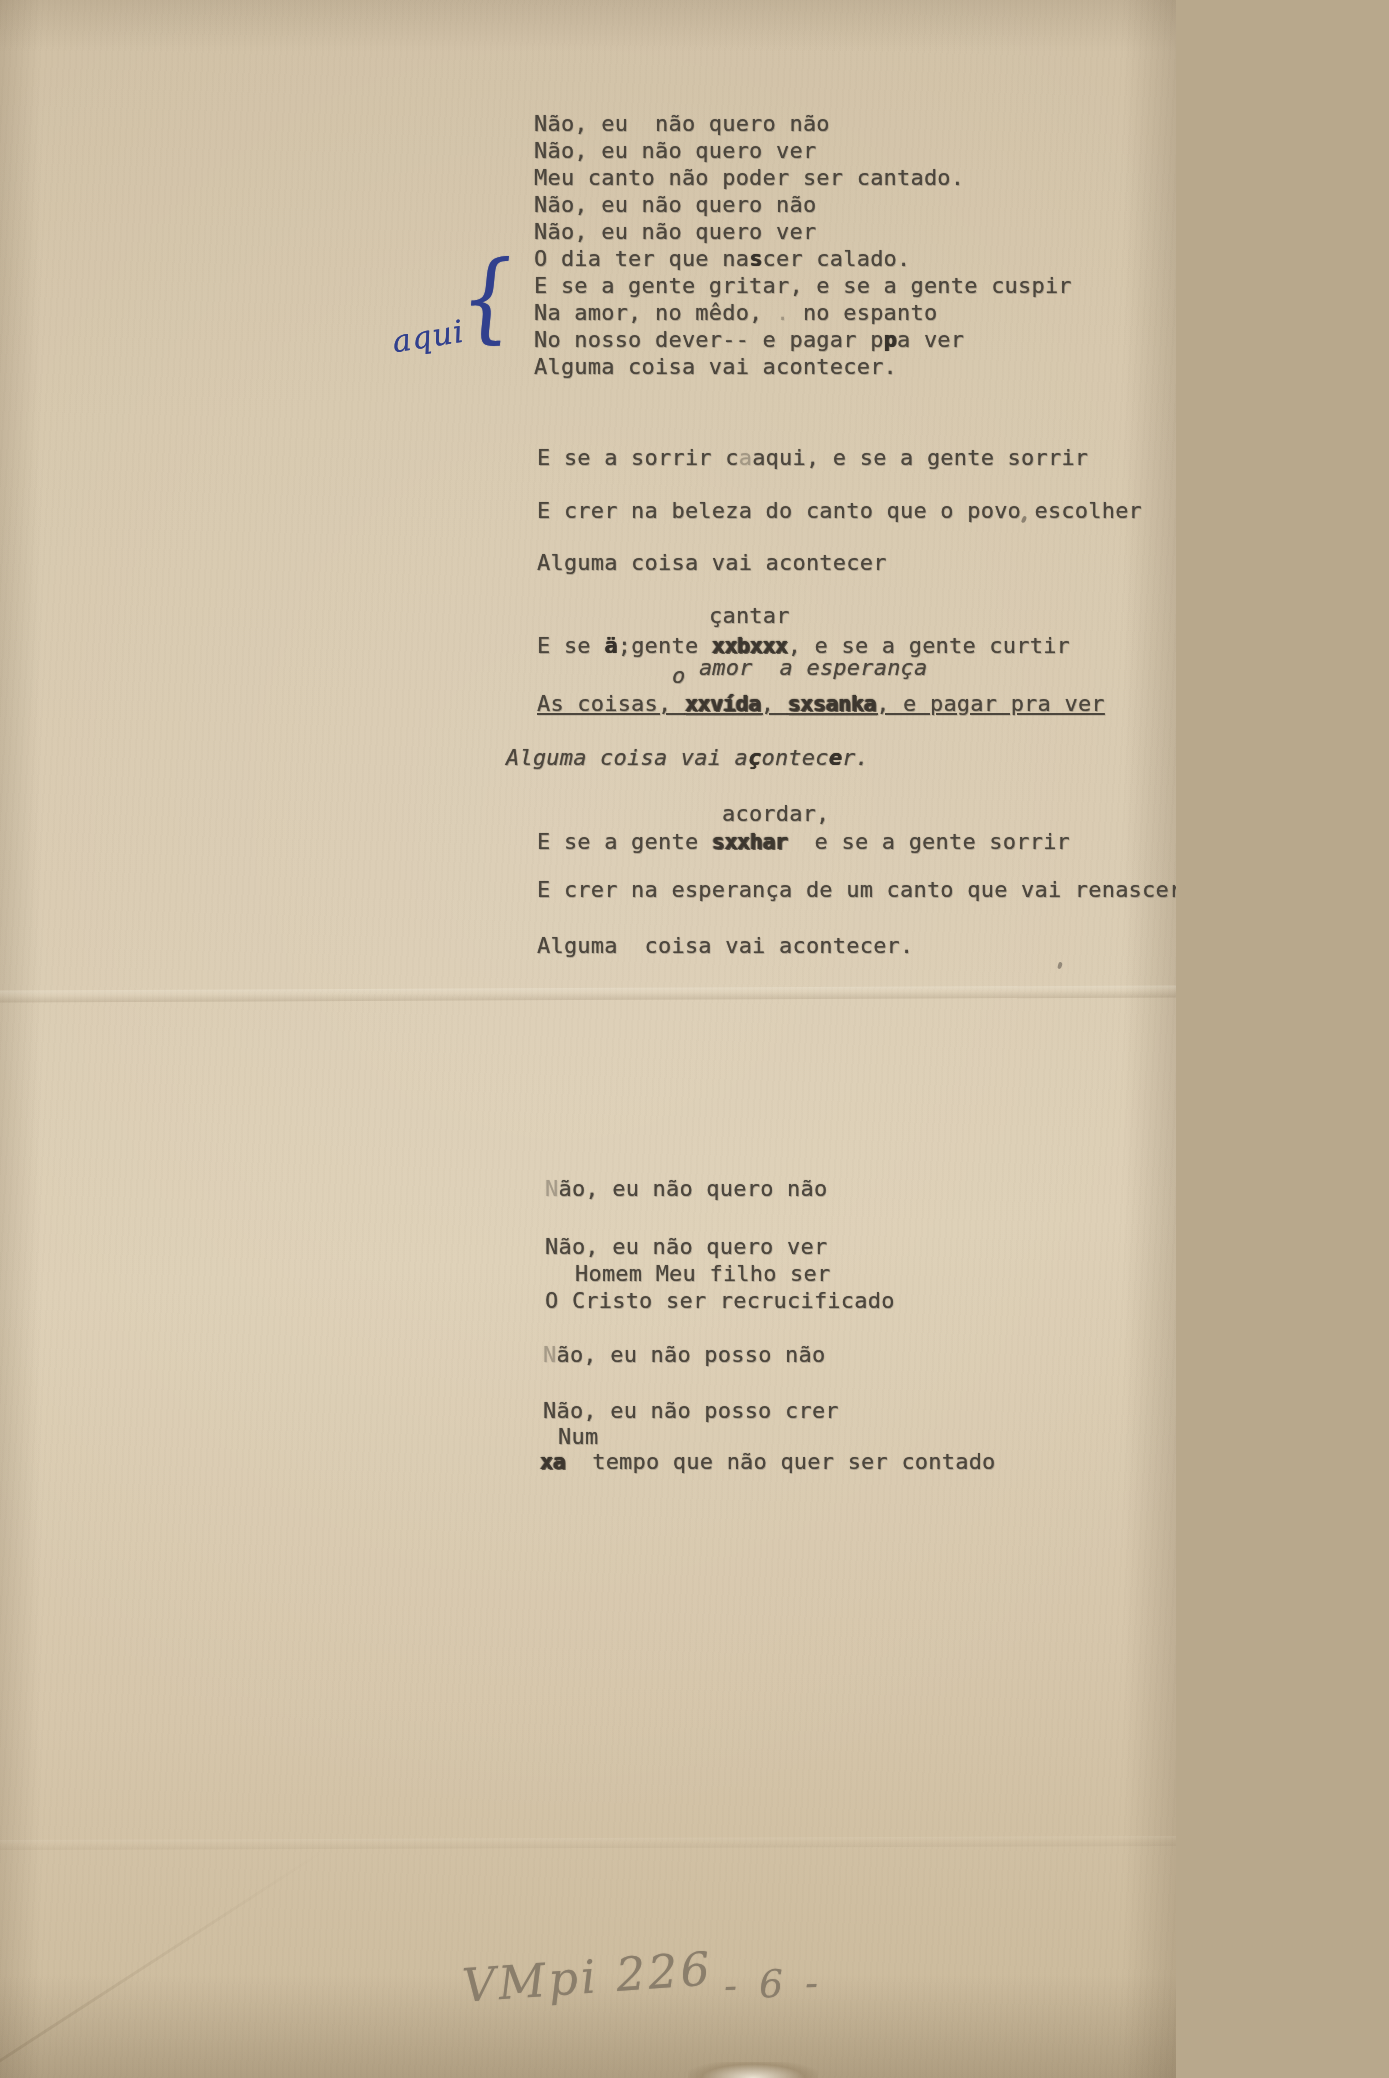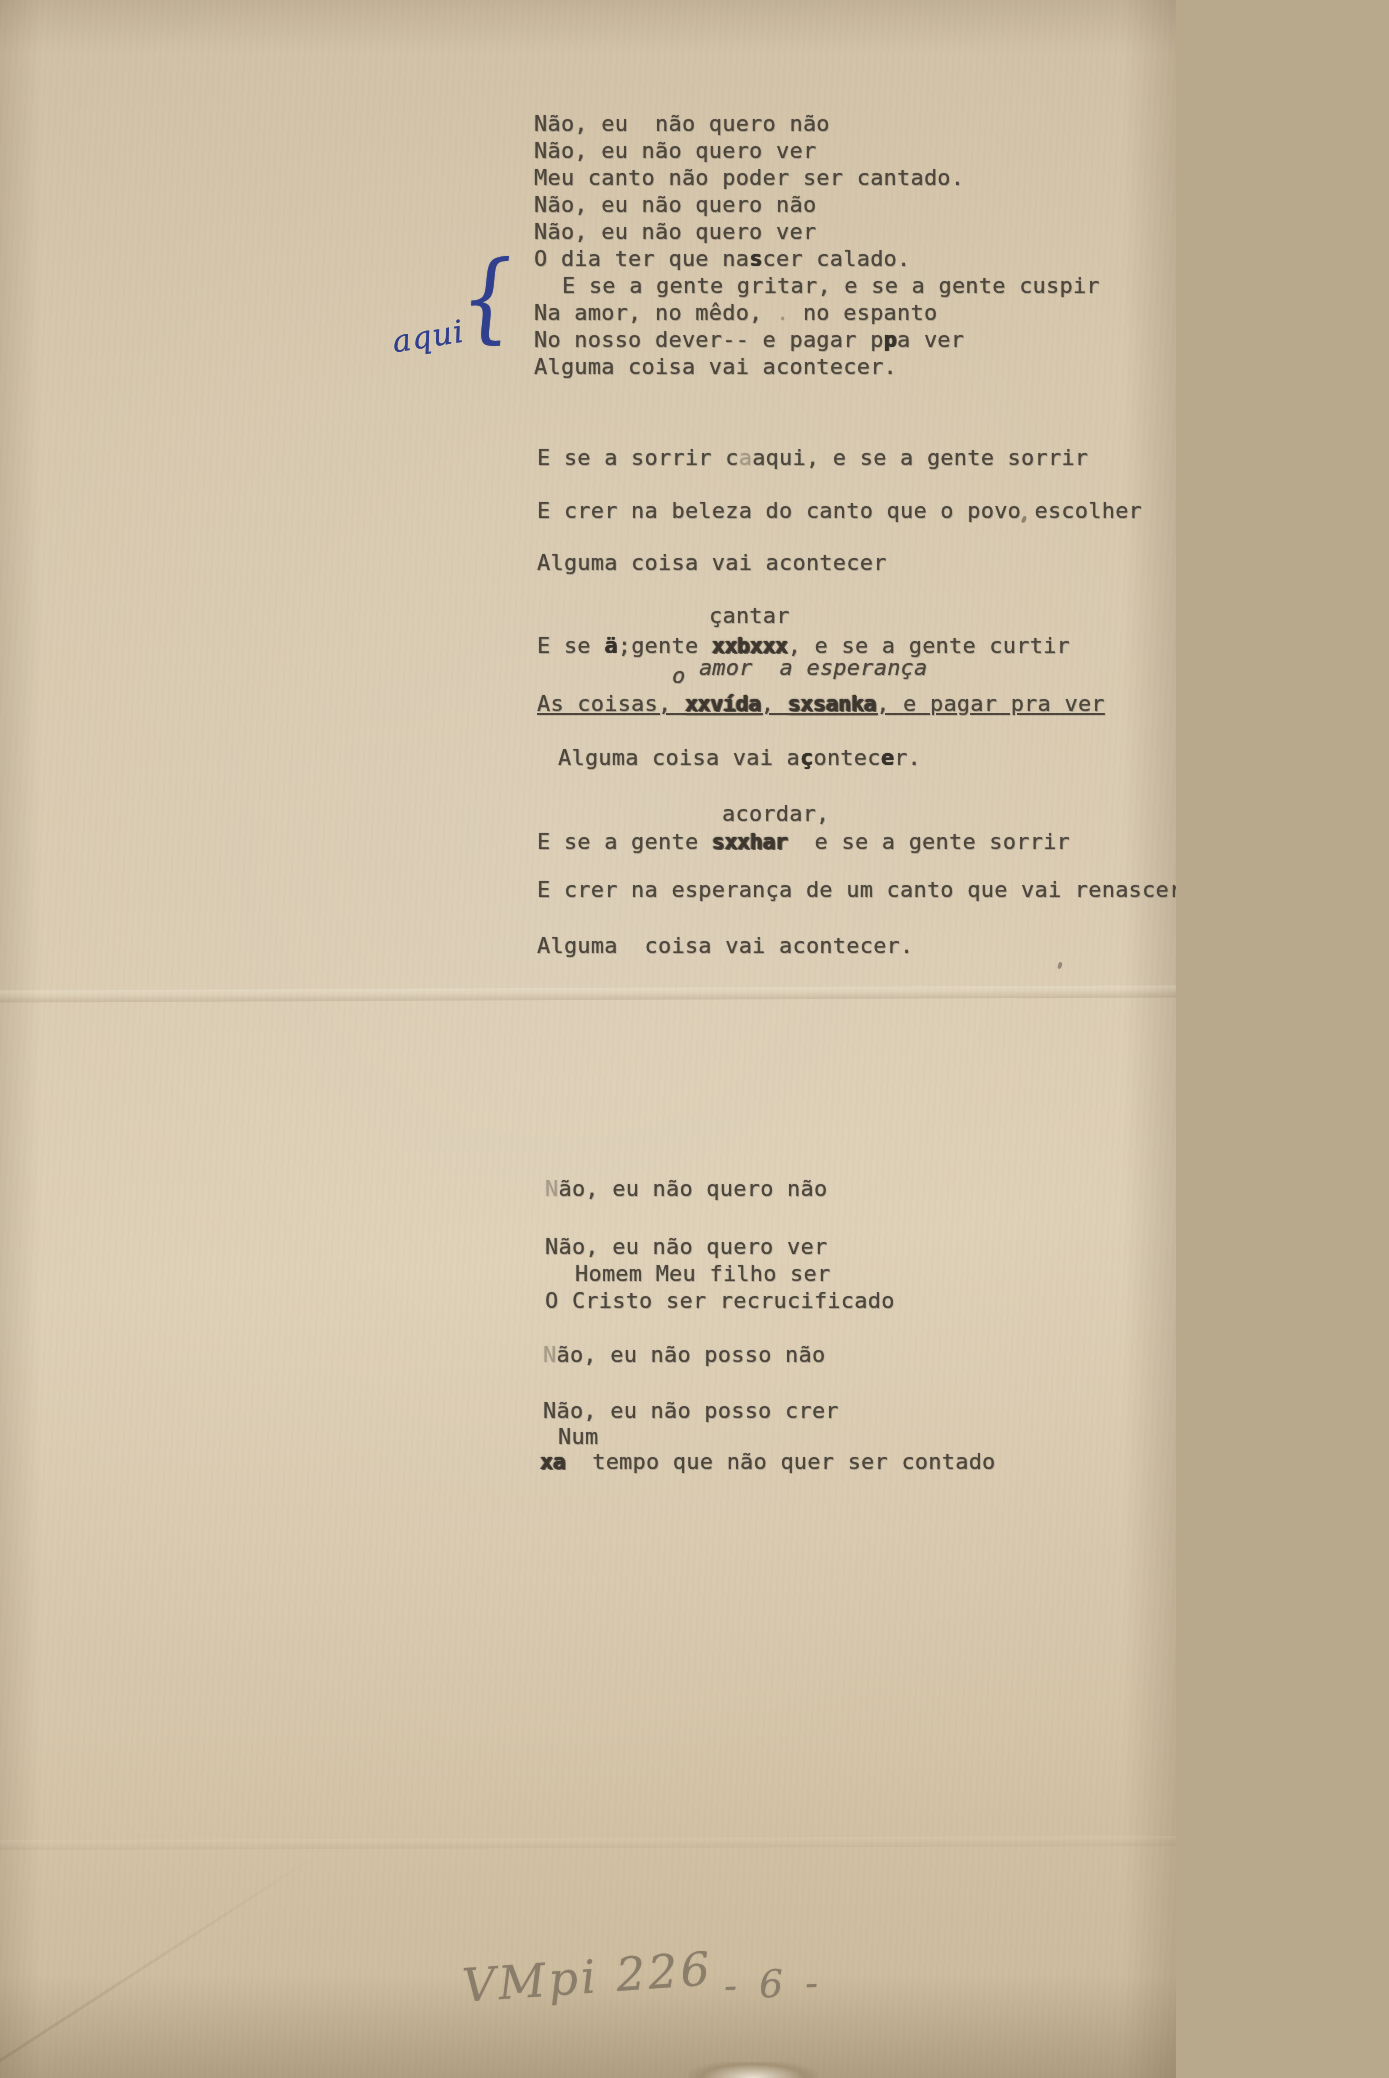--- a/index.html
+++ b/index.html
@@ -82,32 +82,32 @@
   <div class="crease-right"></div>
   <div class="tear"></div>
 
   <div id="poem">
       <div class="tline" style="left: 534px; top: 111px;"><span>Não, eu  não quero não</span></div>
       <div class="tline" style="left: 534px; top: 138px;"><span>Não, eu não quero ver</span></div>
       <div class="tline" style="left: 534px; top: 165px;"><span>Meu canto não poder ser cantado.</span></div>
       <div class="tline" style="left: 534px; top: 192px;"><span>Não, eu não quero não</span></div>
       <div class="tline" style="left: 534px; top: 219px;"><span>Não, eu não quero ver</span></div>
       <div class="tline" style="left: 534px; top: 246px;"><span>O dia ter que na</span><span class="over">s</span><span>cer calado.</span></div>
-      <div class="tline" style="left: 534px; top: 273px; margin-left: 28px;"><span>E se a gente gritar, e se a gente cuspir</span></div>
+      <div class="tline" style="left: 534px; top: 273px;"><span>E se a gente gritar, e se a gente cuspir</span></div>
       <div class="tline" style="left: 534px; top: 300px;"><span>Na amor, no mêdo, </span><span class="faint">.</span><span> no espanto</span></div>
       <div class="tline" style="left: 534px; top: 327px;"><span>No nosso dever-- e pagar p</span><span class="over">p</span><span>a ver</span></div>
       <div class="tline" style="left: 534px; top: 354px;"><span>Alguma coisa vai acontecer.</span></div>
       <div class="tline" style="left: 537px; top: 445px;"><span>E se a sorrir c</span><span class="faint">a</span><span>aqui, e se a gente sorrir</span></div>
       <div class="tline" style="left: 537px; top: 498px;"><span>E crer na beleza do canto que o povo escolher</span></div>
       <div class="tline" style="left: 537px; top: 550px;"><span>Alguma coisa vai acontecer</span></div>
       <div class="tline" style="left: 709px; top: 603px; text-align: right;"><span>çantar</span></div>
       <div class="tline" style="left: 537px; top: 633px;"><span>E se </span><span class="over">ä</span><span>;gente </span><span class="xout">xxbxxx</span><span>, e se a gente curtir</span></div>
       <div class="tline" style="left: 672px; top: 655px; font-style: italic;"><span class="sub">o</span><span> amor  a esperança</span></div>
       <div class="tline" style="left: 537px; top: 691px; text-decoration: underline;"><span>As coisas, </span><span class="xout">xxvída</span><span>, </span><span class="xout">sxsanka</span><span>, e pagar pra ver</span></div>
-      <div class="tline" style="left: 558px; top: 745px;"><span>Alguma coisa vai a</span><span class="over">ç</span><span>ontec</span><span class="over">e</span><span>r.</span></div>
+      <div class="tline" style="left: 506px; top: 745px; font-style: italic;"><span>Alguma coisa vai a</span><span class="over">ç</span><span>ontec</span><span class="over">e</span><span>r.</span></div>
       <div class="tline" style="left: 722px; top: 801px;"><span>acordar,</span></div>
       <div class="tline" style="left: 537px; top: 829px;"><span>E se a gente </span><span class="xout">sxxhar</span><span>  e se a gente sorrir</span></div>
       <div class="tline" style="left: 537px; top: 877px;"><span>E crer na esperança de um canto que vai renascer</span></div>
       <div class="tline" style="left: 537px; top: 933px;"><span>Alguma  coisa vai acontecer.</span></div>
       <div class="tline" style="left: 545px; top: 1176px;"><span class="faint">N</span><span>ão, eu não quero não</span></div>
       <div class="tline" style="left: 545px; top: 1234px;"><span>Não, eu não quero ver</span></div>
       <div class="tline" style="left: 575px; top: 1261px;"><span>Homem Meu filho ser</span></div>
       <div class="tline" style="left: 545px; top: 1288px;"><span>O Cristo ser recrucificado</span></div>
       <div class="tline" style="left: 543px; top: 1342px;"><span class="faint">N</span><span>ão, eu não posso não</span></div>
       <div class="tline" style="left: 543px; top: 1398px;"><span>Não, eu não posso crer</span></div>

